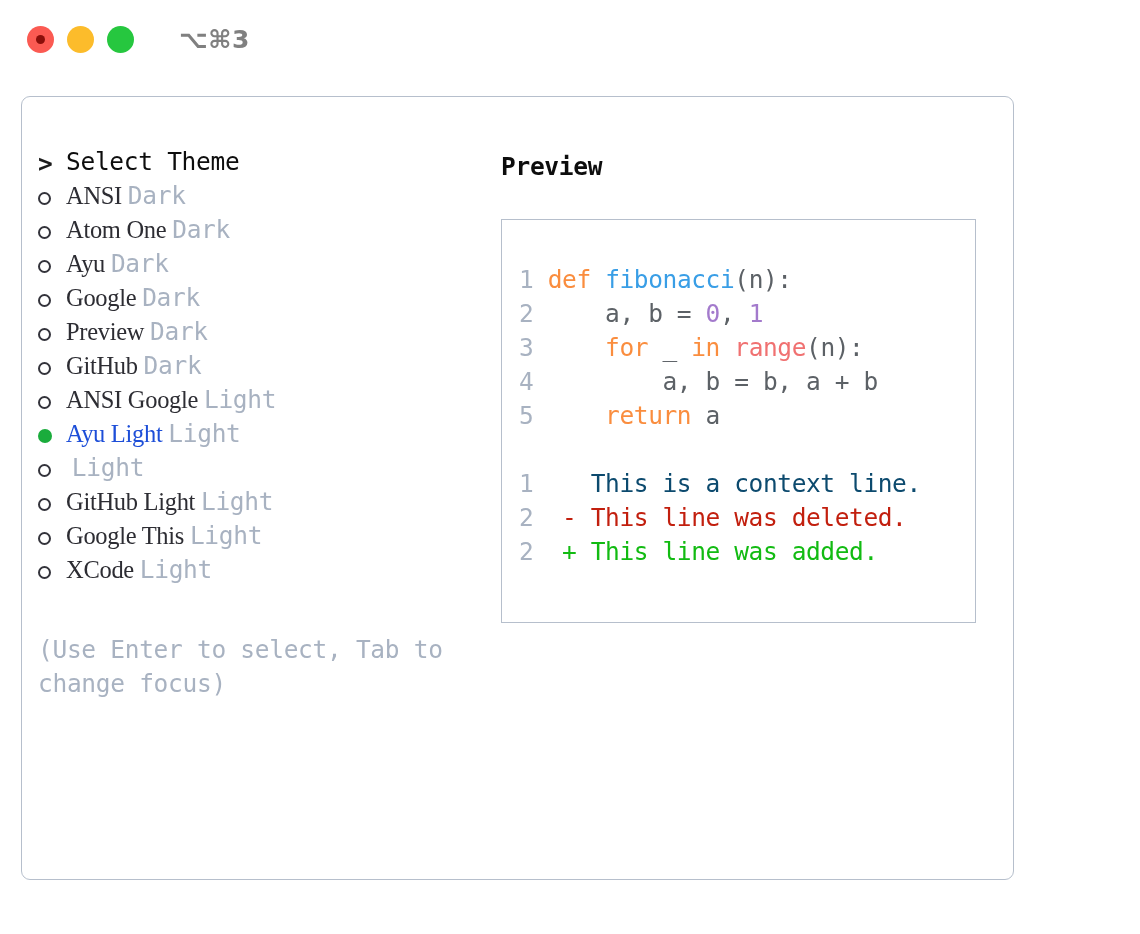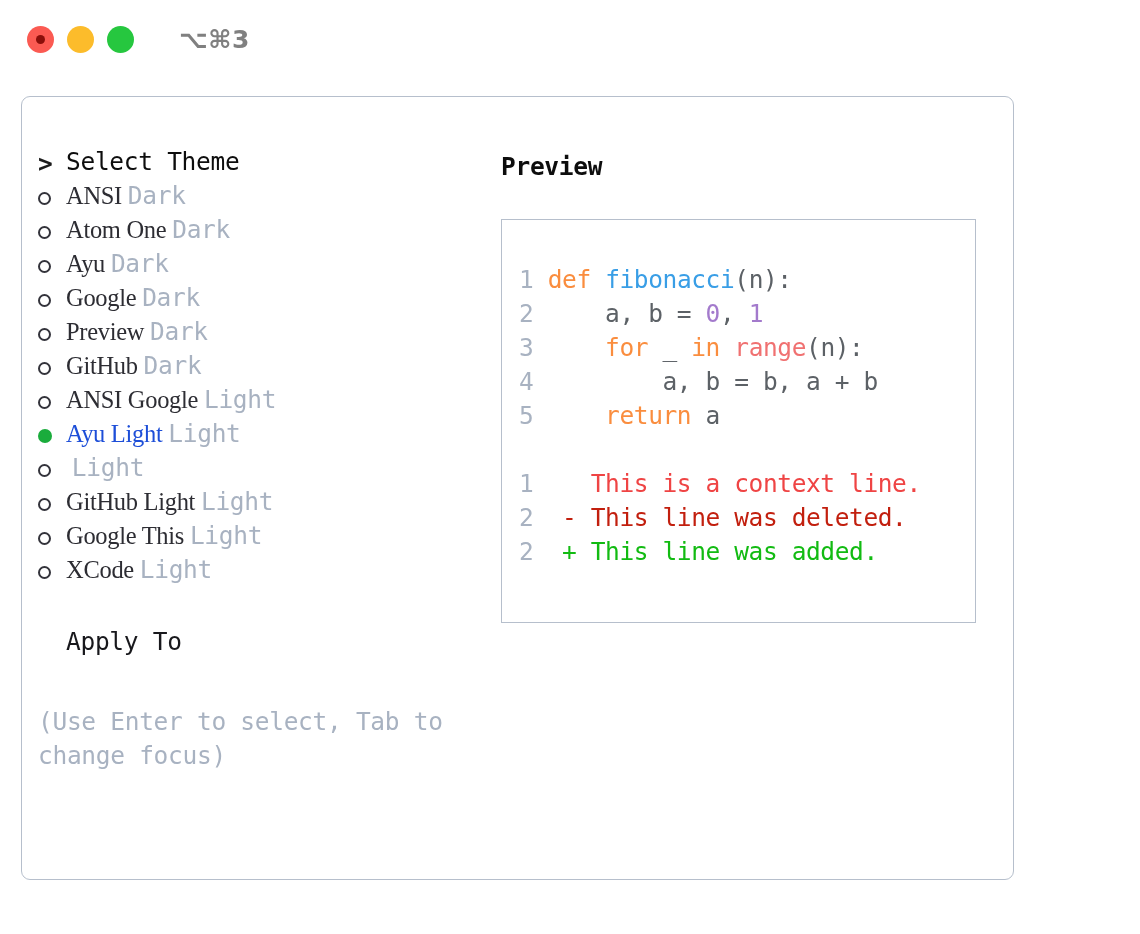--- a/index.html
+++ b/index.html
@@ -191,21 +191,21 @@
   .cline { display: block; height: 34px; }
   .lno { color: #a8b2c1; }
   .gap { display: block; height: 34px; }
 
   .t-kw   { color: #fa8d3e; }
   .t-fn   { color: #399ee6; }
   .t-num  { color: #a37acc; }
   .t-bi   { color: #f07171; }
   .t-pl   { color: #5c6166; }
 
-  .d-ctx  { color: #ef4444; }
+  .d-ctx  { color: #0c4a6e; }
   .d-del  { color: #c21f0e; }
   .d-add  { color: #12bb12; }
 </style>
 </head>
 <body>
 
 <div id="window">
 
   <div id="titlebar">
     <div class="dot dot-red">
@@ -237,24 +237,20 @@
             <div class="row"><span class="marker"><span class="bullet-open"></span></span><span class="row-label">GitHub</span><span class="row-label"> </span><span class="row-tag">Dark</span></div>
             <div class="row"><span class="marker"><span class="bullet-open"></span></span><span class="row-label">ANSI Google</span><span class="row-label"> </span><span class="row-tag">Light</span></div>
             <div class="row"><span class="marker"><span class="bullet-filled"></span></span><span class="row-label sel">Ayu Light</span><span class="row-label sel"> </span><span class="row-tag">Light</span></div>
             <div class="row"><span class="marker"><span class="bullet-open"></span></span><span class="row-label"> </span><span class="row-tag">Light</span></div>
             <div class="row"><span class="marker"><span class="bullet-open"></span></span><span class="row-label">GitHub Light</span><span class="row-label"> </span><span class="row-tag">Light</span></div>
             <div class="row"><span class="marker"><span class="bullet-open"></span></span><span class="row-label">Google This</span><span class="row-label"> </span><span class="row-tag">Light</span></div>
             <div class="row"><span class="marker"><span class="bullet-open"></span></span><span class="row-label">XCode</span><span class="row-label"> </span><span class="row-tag">Light</span></div>
           </div>
 
         <div id="apply-block">
-          <div class="row">
-            <span class="marker"></span>
-            <span class="row-heading">Apply To</span>
-          </div>
         </div>
 
         <div id="hint">(Use Enter to select, Tab to change focus)</div>
       </div>
 
       <div id="right-col">
         <div id="preview-title">Preview</div>
 
         <div id="preview-box">
           <div id="code"><span class="cline"><span class="lno">1 </span><span class="t-kw">def</span><span class="t-pl"> </span><span class="t-fn">fibonacci</span><span class="t-pl">(n):</span></span><span class="cline"><span class="lno">2 </span><span class="t-pl">    a, b = </span><span class="t-num">0</span><span class="t-pl">, </span><span class="t-num">1</span></span><span class="cline"><span class="lno">3 </span><span class="t-pl">    </span><span class="t-kw">for</span><span class="t-pl"> _ </span><span class="t-kw">in</span><span class="t-pl"> </span><span class="t-bi">range</span><span class="t-pl">(n):</span></span><span class="cline"><span class="lno">4 </span><span class="t-pl">        a, b = b, a + b</span></span><span class="cline"><span class="lno">5 </span><span class="t-pl">    </span><span class="t-kw">return</span><span class="t-pl"> a</span></span><span class="gap"></span><span class="cline"><span class="lno">1  </span><span class="d-ctx">  </span><span class="d-ctx">This is a context line.</span></span><span class="cline"><span class="lno">2  </span><span class="d-del">- </span><span class="d-del">This line was deleted.</span></span><span class="cline"><span class="lno">2  </span><span class="d-add">+ </span><span class="d-add">This line was added.</span></span></div>

